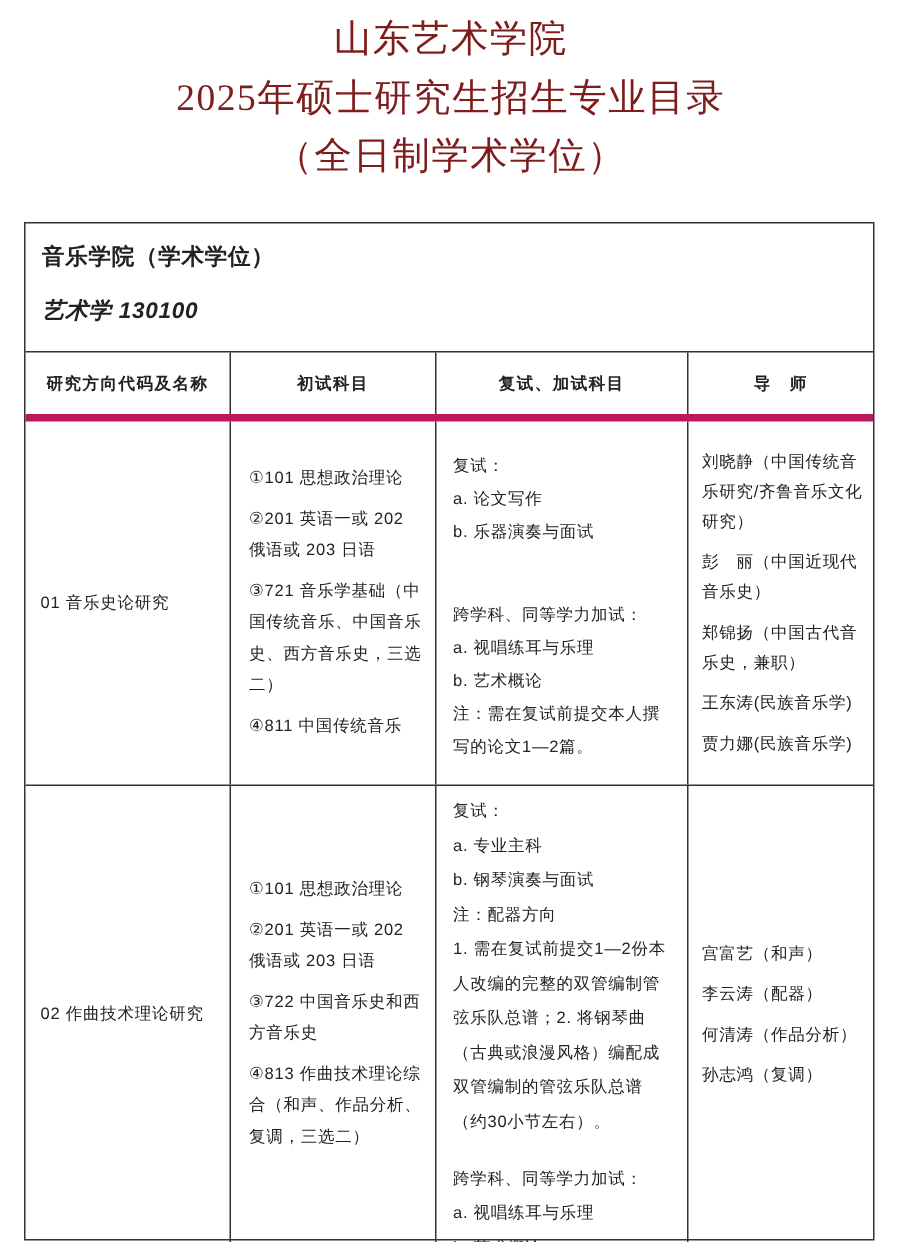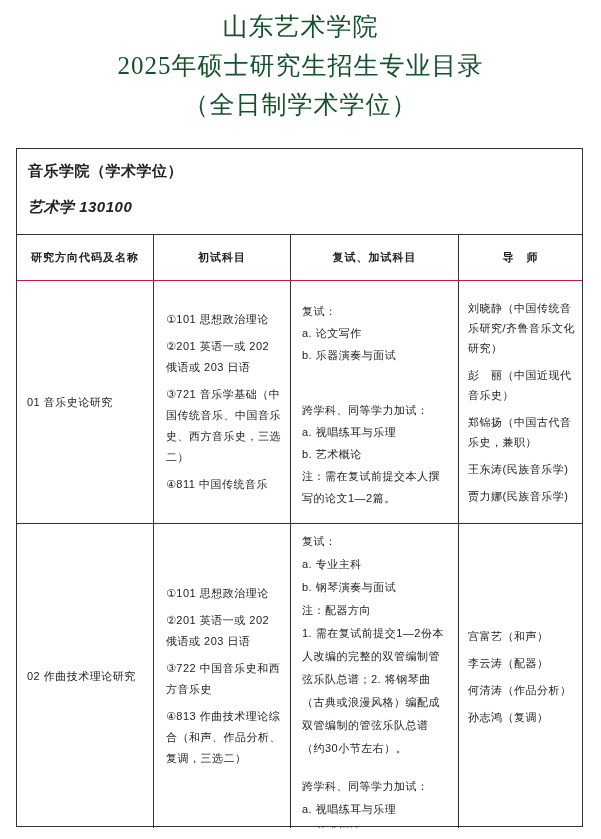--- a/index.html
+++ b/index.html
@@ -6,21 +6,21 @@
   body {
     width:601px; height:839px;
     background:#ffffff; color:#1c1c1c;
     font-family:"Liberation Sans","DejaVu Sans",sans-serif;
     position:relative; overflow:hidden;
   }
 
   
   .doc-title {
     position:absolute; top:7px; left:0; width:100%;
-    text-align:center; color:#14532d;
+    text-align:center; color:#7f1d1d;
     font-family:"Liberation Serif","DejaVu Serif",serif;
     font-size:25px; line-height:39px; font-weight:400;
     letter-spacing:1px;
   }
 
   
   .catalog-table {
     position:absolute; left:16px; top:148px;
     width:567px; height:679px;
     border:1.5px solid #333; box-sizing:border-box;
@@ -39,21 +39,21 @@
     display:grid;
     grid-template-columns:137px 137px 168px 1fr;
     box-sizing:border-box;
   }
   .grid-row .cell {
     border-right:1px solid #333;
     box-sizing:border-box; overflow:hidden;
   }
   .grid-row .cell:last-child { border-right:none; }
 
-  .header-row { height:46px; border-bottom:1px solid #be185d; }
+  .header-row { height:46px; border-bottom:5px solid #be185d; }
   .header-row .cell {
     display:flex; align-items:center; justify-content:center;
     font-weight:bold; font-size:11px; letter-spacing:1px;
   }
 
   .body-row { border-bottom:1px solid #333; }
   .body-row.row-1 { height:243px; }
   .body-row.row-2 { height:304px; border-bottom:none; }
 
   .cell-direction {

